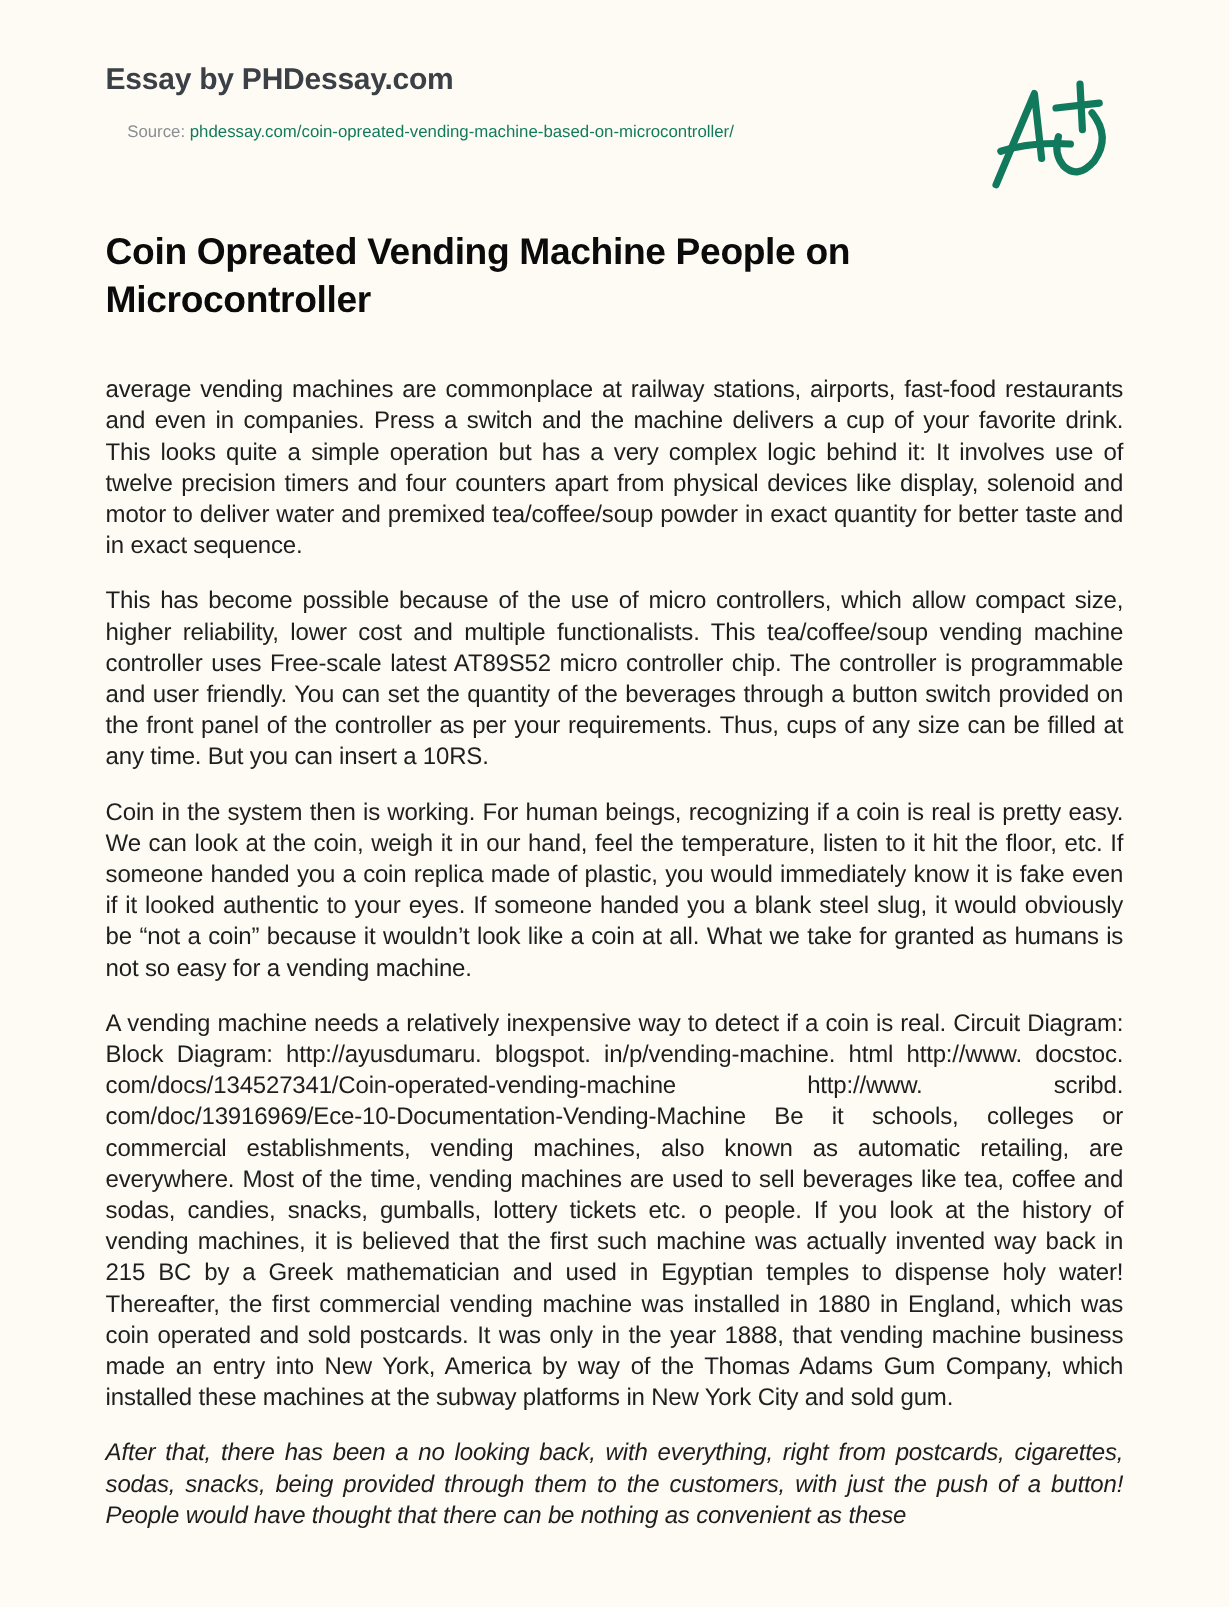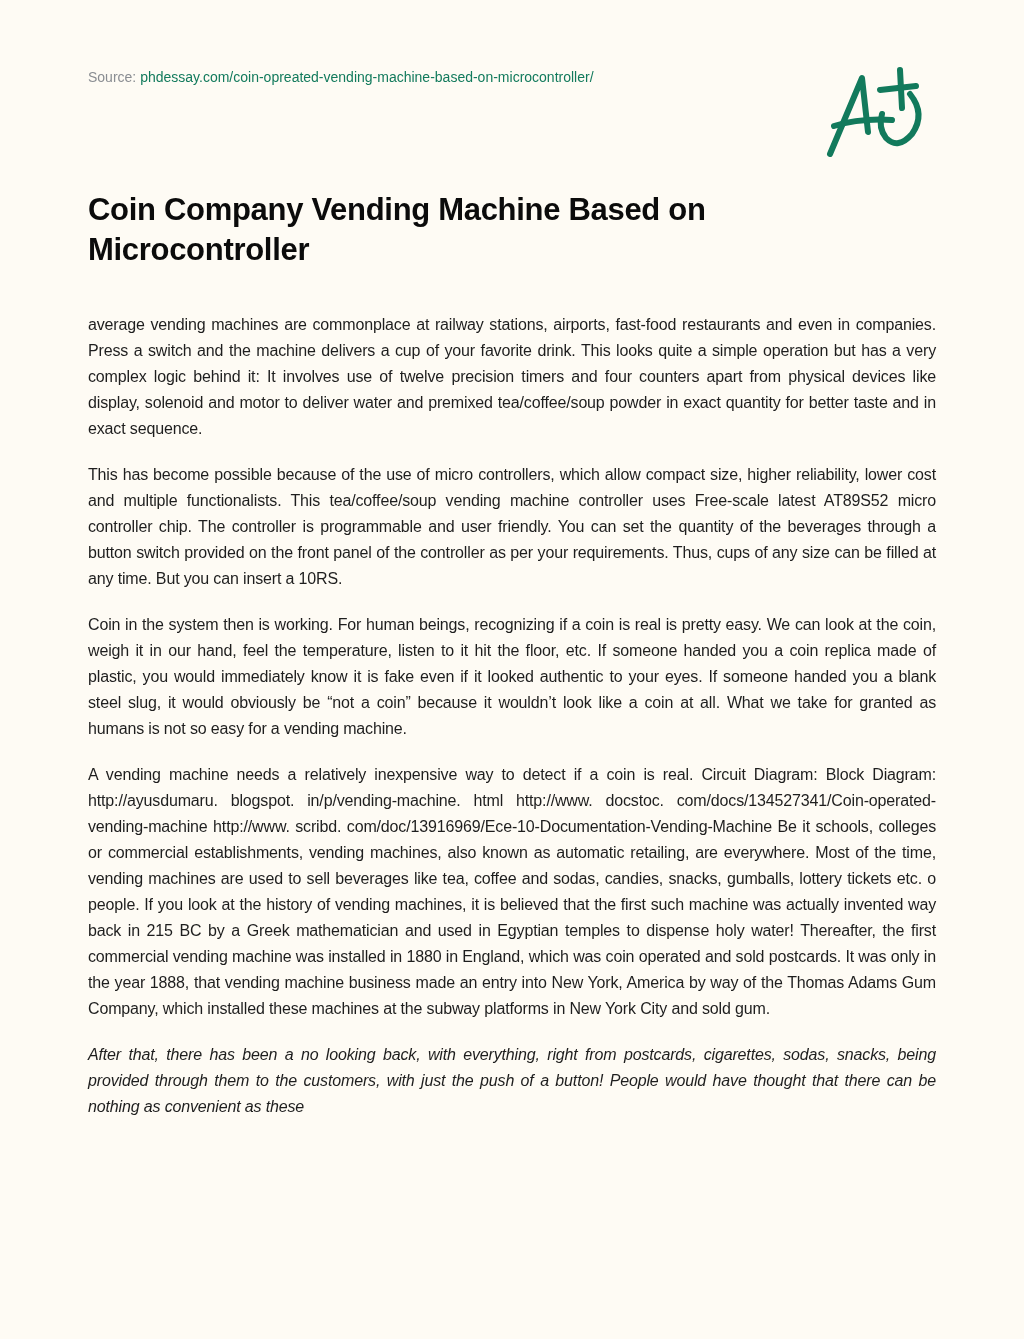--- a/index.html
+++ b/index.html
@@ -27,20 +27,21 @@
       color: #3b3f46;
       margin: 0;
       letter-spacing: -0.2px;
       line-height: 32px;
     }
     .source-line {
       margin-top: 18px;
       font-size: 14px;
       line-height: 18px;
       color: #8a8d92;
+      margin-left: 18px;
     }
     .source-line a {
       color: #127a5c;
       text-decoration: none;
     }
     .logo {
       position: absolute;
       left: 820px;
       top: 62px;
       width: 110px;
@@ -59,52 +60,53 @@
       letter-spacing: -0.3px;
     }
     .content {
       position: absolute;
       left: 88px;
       top: 312px;
       width: 848px;
     }
     .content p {
       margin: 0 0 20px 0;
-      font-size: 16px;
+      font-size: 20px;
       line-height: 26px;
       text-align: justify;
       color: #1e1e1e;
       letter-spacing: -0.15px;
     }
     .content p.last {
       text-align: justify;
       text-align-last: auto;
       font-style: italic;
     }
   </style>
 </head>
 <body>
 
 <div class="header">
+  <h1 class="site-title">Essay by PHDessay.com</h1>
   <div class="source-line">
     <span>Source: </span><a>phdessay.com/coin-opreated-vending-machine-based-on-microcontroller/</a>
   </div>
 </div>
 
 <div class="logo">
   <svg width="110" height="100" viewBox="0 0 110 100" fill="none" stroke="#127a5c" stroke-width="6" stroke-linecap="round" stroke-linejoin="round">
     <path d="M10 92 L42 16 L48 70"></path>
     <path d="M14 64 Q40 56 72 58"></path>
     <path d="M60 28 L96 24"></path>
     <path d="M80 8 L82 46"></path>
     <path d="M90 32 Q106 52 92 72 Q78 88 66 76 Q58 66 62 52"></path>
   </svg>
 </div>
 
-<h2 class="doc-title">Coin Company Vending Machine Based on Microcontroller</h2>
+<h2 class="doc-title">Coin Opreated Vending Machine People on Microcontroller</h2>
 
 <div class="content">
   <p>average vending machines are commonplace at railway stations, airports, fast-food restaurants and even in companies. Press a switch and the machine delivers a cup of your favorite drink. This looks quite a simple operation but has a very complex logic behind it: It involves use of twelve precision timers and four counters apart from physical devices like display, solenoid and motor to deliver water and premixed tea/coffee/soup powder in exact quantity for better taste and in exact sequence.</p>
   <p>This has become possible because of the use of micro controllers, which allow compact size, higher reliability, lower cost and multiple functionalists. This tea/coffee/soup vending machine controller uses Free-scale latest AT89S52  micro controller chip. The controller is programmable and user friendly. You can set the quantity of the beverages through a button switch provided on the front panel of the controller as per your requirements. Thus, cups of any size can be filled at any time. But you can insert a 10RS.</p>
   <p>Coin in the system then is working. For human beings, recognizing if a coin is real is pretty easy. We can look at the coin, weigh it in our hand, feel the temperature, listen to it hit the floor, etc. If someone handed you a coin replica made of plastic, you would immediately know it is fake even if it looked authentic to your eyes. If someone handed you a blank steel slug, it would obviously be “not a coin” because it wouldn’t look like a coin at all. What we take for granted as humans is not so easy for a vending machine.</p>
   <p>A vending machine needs a relatively inexpensive way to detect if a coin is real. Circuit Diagram: Block Diagram: http://ayusdumaru. blogspot. in/p/vending-machine. html http://www. docstoc. com/docs/134527341/Coin-operated-vending-machine http://www. scribd. com/doc/13916969/Ece-10-Documentation-Vending-Machine Be it schools, colleges or commercial establishments, vending machines, also known as automatic retailing, are everywhere. Most of the time, vending machines are used to sell beverages like tea, coffee and sodas, candies, snacks, gumballs, lottery tickets etc. o people. If you look at the history of vending machines, it is believed that the first such machine was actually invented way back in 215 BC by a Greek mathematician and used in Egyptian temples to dispense holy water! Thereafter, the first commercial vending machine was installed in 1880 in England, which was coin operated and sold postcards. It was only in the year 1888, that vending machine business made an entry into New York, America by way of the Thomas Adams Gum Company, which installed these machines at the subway platforms in New York City and sold gum.</p>
   <p class="last">After that, there has been a no looking back, with everything, right from postcards, cigarettes, sodas, snacks, being provided through them to the customers, with just the push of a button! People would have thought that there can be nothing as convenient as these</p>
 </div>
 
 </body></html>

